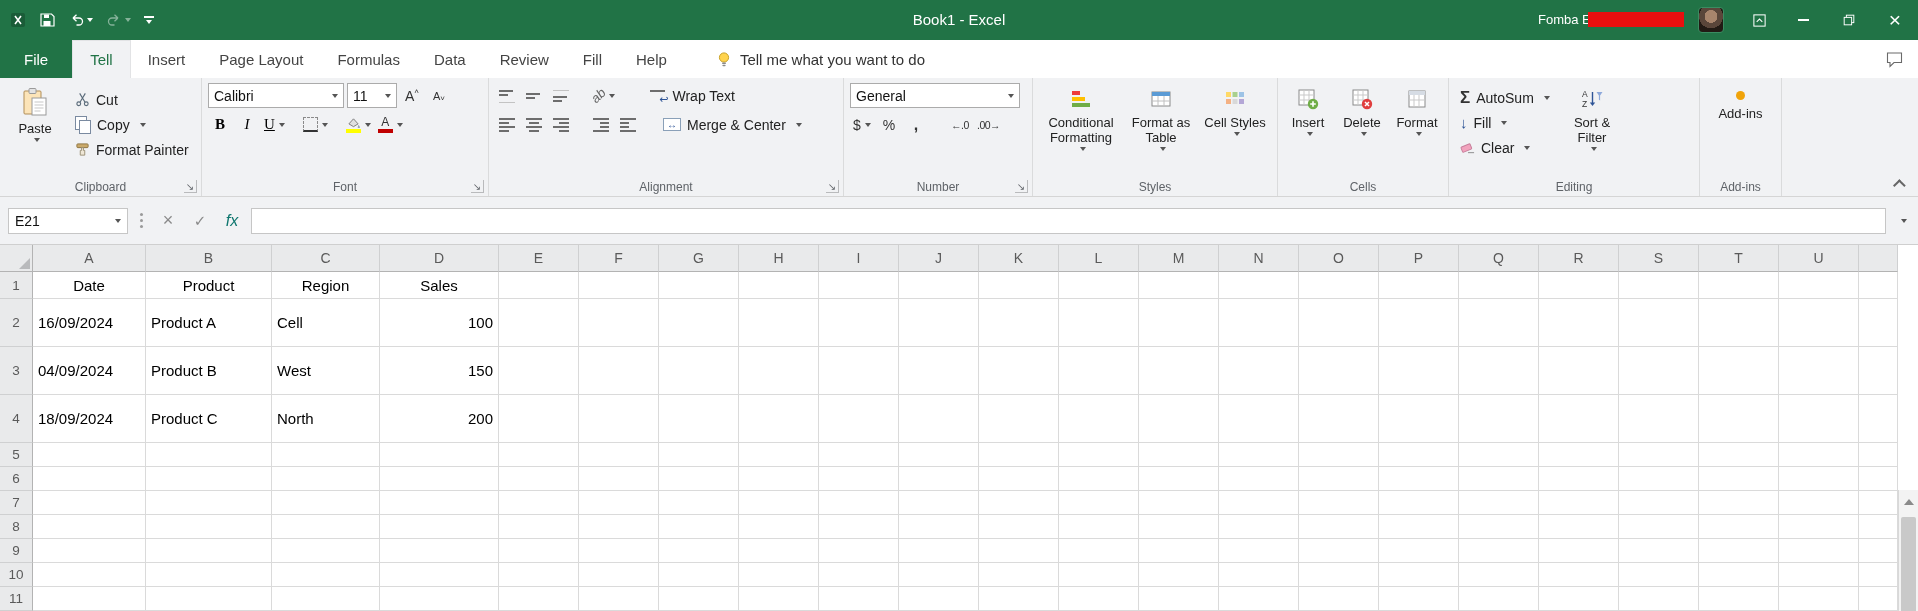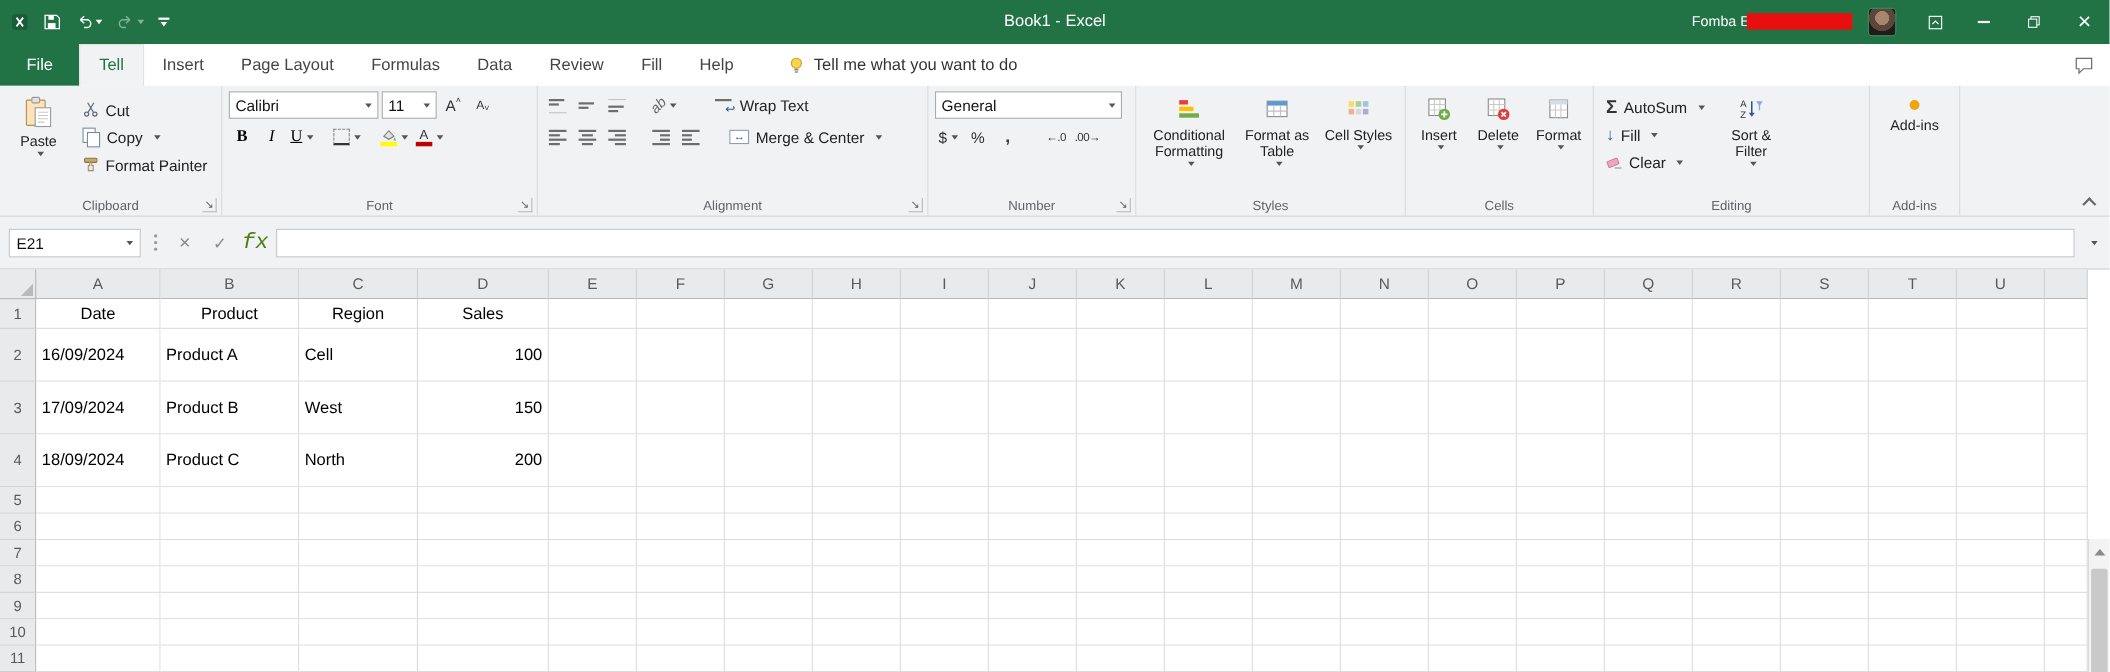--- a/index.html
+++ b/index.html
@@ -69,21 +69,21 @@
   .sigma{font-size:17px;color:#333;font-weight:bold}
   .fillarrow{font-size:15px;color:#2f5597;font-weight:bold}
   .orange-dot{width:9px;height:9px;border-radius:50%;background:#f0a30a;margin:6px 0 4px}
   .collapse-chev{position:absolute;right:12px;bottom:8px;width:9px;height:9px;border-left:2px solid #666;border-top:2px solid #666;transform:rotate(45deg) translateY(3px)}
 
   
   .formulabar{height:48px;background:#f1f2f4;display:flex;align-items:center;padding:0 2px 0 8px;border-bottom:1px solid #cfcfcf;gap:6px}
   .namebox{width:120px;height:26px;background:#fff;border:1px solid #c6c6c6;display:flex;align-items:center;padding:0 6px;font-size:14px;color:#111}
   .vdots{width:3px;height:3px;border-radius:50%;background:#9a9a9a;box-shadow:0 -6px 0 #9a9a9a,0 6px 0 #9a9a9a;margin:0 6px}
   .fbtn{width:26px;height:26px;display:flex;align-items:center;justify-content:center;font-size:15px;color:#8a8a8a}
-  .fx{font-style:italic;font-family:Liberation Mono, monospace;color:#4d7c0f;font-size:20px}
+  .fx{font-style:italic;font-family:Liberation Sans, sans-serif;color:#0f766e;font-size:16px}
   .fx-input{flex:1;height:26px;background:#fff;border:1px solid #c6c6c6;display:flex;align-items:center;padding:0 6px;font-size:14px;color:#111}
   .fb-expand{width:24px;display:flex;align-items:center;justify-content:center}
 
   
   .sheet{position:absolute;left:0;top:245px;right:0;bottom:0}
   .grid{position:absolute;left:0;top:0;width:1898px}
   .g-row{display:flex}
   .g-corner{width:33px;background:#e9eaeb;border-right:1px solid #b3b3b3;border-bottom:1px solid #b3b3b3;position:relative;flex-shrink:0}
   .corner-tri{position:absolute;right:2px;bottom:2px;width:0;height:0;border-left:11px solid transparent;border-bottom:11px solid #b9babc}
   .g-colhdr{display:flex;align-items:center;justify-content:center;font-size:14px;color:#5a5a5a;background:#e9eaeb;border-right:1px solid #cfd0d1;border-bottom:1px solid #b3b3b3;flex-shrink:0}
@@ -608,21 +608,21 @@
           <div class="g-cell" style="width: 80px;"></div>
           <div class="g-cell" style="width: 80px;"></div>
           <div class="g-cell" style="width: 80px;"></div>
           <div class="g-cell" style="width: 80px;"></div>
           <div class="g-cell" style="width: 80px;"></div>
           <div class="g-cell" style="width: 80px;"></div>
           <div class="g-cell" style="width: 39px;"></div>
         </div>
         <div class="g-row" style="height: 48px;">
           <div class="g-rowhdr">3</div>
-          <div class="g-cell c-left" style="width: 113px;">17/09/2024</div>
+          <div class="g-cell c-left" style="width: 113px;">04/09/2024</div>
           <div class="g-cell c-left" style="width: 126px;">Product B</div>
           <div class="g-cell c-left" style="width: 108px;">West</div>
           <div class="g-cell c-right" style="width: 119px;">150</div>
           <div class="g-cell" style="width: 80px;"></div>
           <div class="g-cell" style="width: 80px;"></div>
           <div class="g-cell" style="width: 80px;"></div>
           <div class="g-cell" style="width: 80px;"></div>
           <div class="g-cell" style="width: 80px;"></div>
           <div class="g-cell" style="width: 80px;"></div>
           <div class="g-cell" style="width: 80px;"></div>

